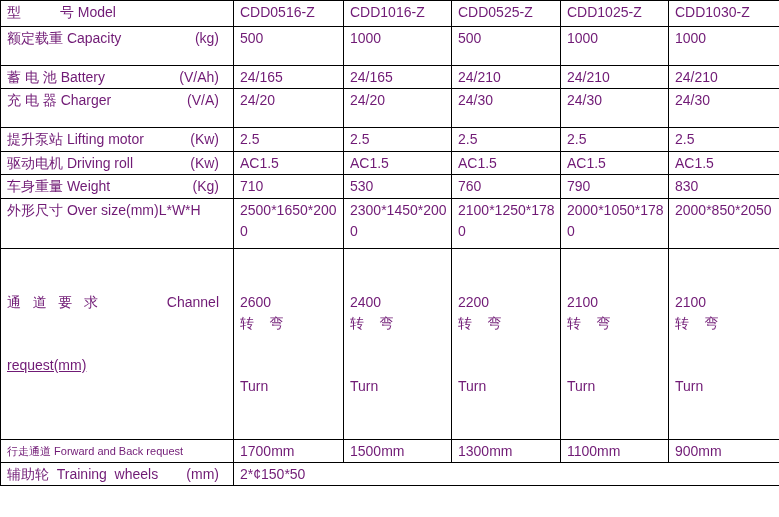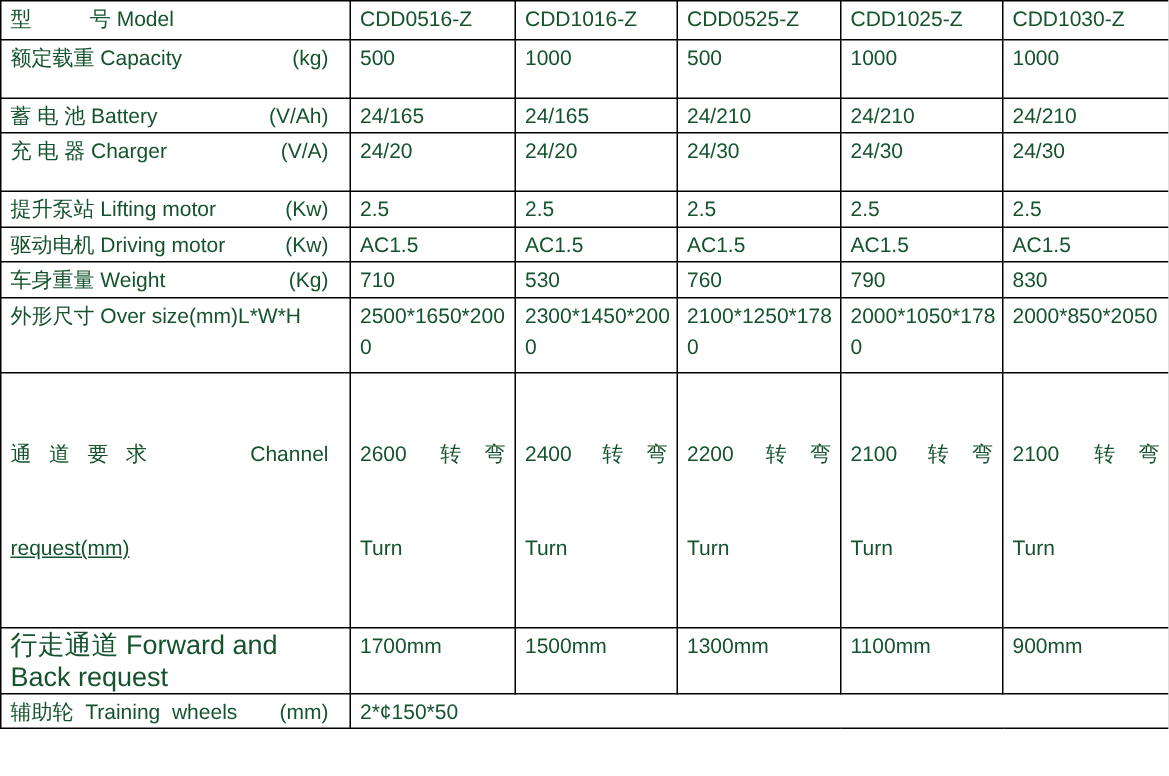--- a/index.html
+++ b/index.html
@@ -1,17 +1,17 @@
 <!DOCTYPE html>
 <html><head>
 <meta charset="utf-8">
 <style>
   html,body{margin:0;padding:0;background:#ffffff;}
   .sheet{
-    width:779px;height:517px;background:#fff;color:#14532d;
+    width:779px;height:517px;background:#fff;color:#701a75;
     font-family:"Liberation Sans","DejaVu Sans",sans-serif;
     overflow:hidden;
   }
   table.spec{
     border-collapse:collapse;table-layout:fixed;width:779px;
   }
   table.spec td{
     border:1px solid #000;
     vertical-align:top;
     font-size:14px;
@@ -19,25 +19,25 @@
     padding:1px 4px 0 6px;
     overflow:hidden;
     white-space:pre-wrap;
   }
   td.label-cell{padding:1px 0 0 5px;}
   .lbl{
     display:flex;justify-content:space-between;align-items:flex-start;
     white-space:pre-wrap;padding-right:10px;
   }
   .lbl .unit{white-space:pre;}
-  .lbl.tight{font-size:18px;}
+  .lbl.tight{font-size:11px;}
   .lbl-line2{white-space:pre-wrap;text-decoration:underline;}
   .jrow{
     display:flex;justify-content:space-between;align-items:flex-start;
-    white-space:pre-wrap;padding-right:2px;
+    white-space:pre-wrap;padding-right:2px;flex-direction:column;
   }
   .value-cell{white-space:pre-wrap;}
 </style>
 </head>
 <body>
 
 <div class="sheet">
 <table class="spec">
   <colgroup>
     <col style="width:233px">
@@ -89,21 +89,21 @@
   <tr style="height:24px">
     <td class="label-cell"><div class="lbl"><span>提升泵站 Lifting motor</span><span class="unit">(Kw)</span></div></td>
     <td class="value-cell">2.5</td>
     <td class="value-cell">2.5</td>
     <td class="value-cell">2.5</td>
     <td class="value-cell">2.5</td>
     <td class="value-cell">2.5</td>
   </tr>
 
   <tr style="height:23px">
-    <td class="label-cell"><div class="lbl"><span>驱动电机 Driving motor</span><span class="unit">(Kw)</span></div></td>
+    <td class="label-cell"><div class="lbl"><span>驱动电机 Driving roll</span><span class="unit">(Kw)</span></div></td>
     <td class="value-cell">AC1.5</td>
     <td class="value-cell">AC1.5</td>
     <td class="value-cell">AC1.5</td>
     <td class="value-cell">AC1.5</td>
     <td class="value-cell">AC1.5</td>
   </tr>
 
 
   <tr style="height:24px">
     <td class="label-cell"><div class="lbl"><span>车身重量 Weight</span><span class="unit">(Kg)</span></div></td>

